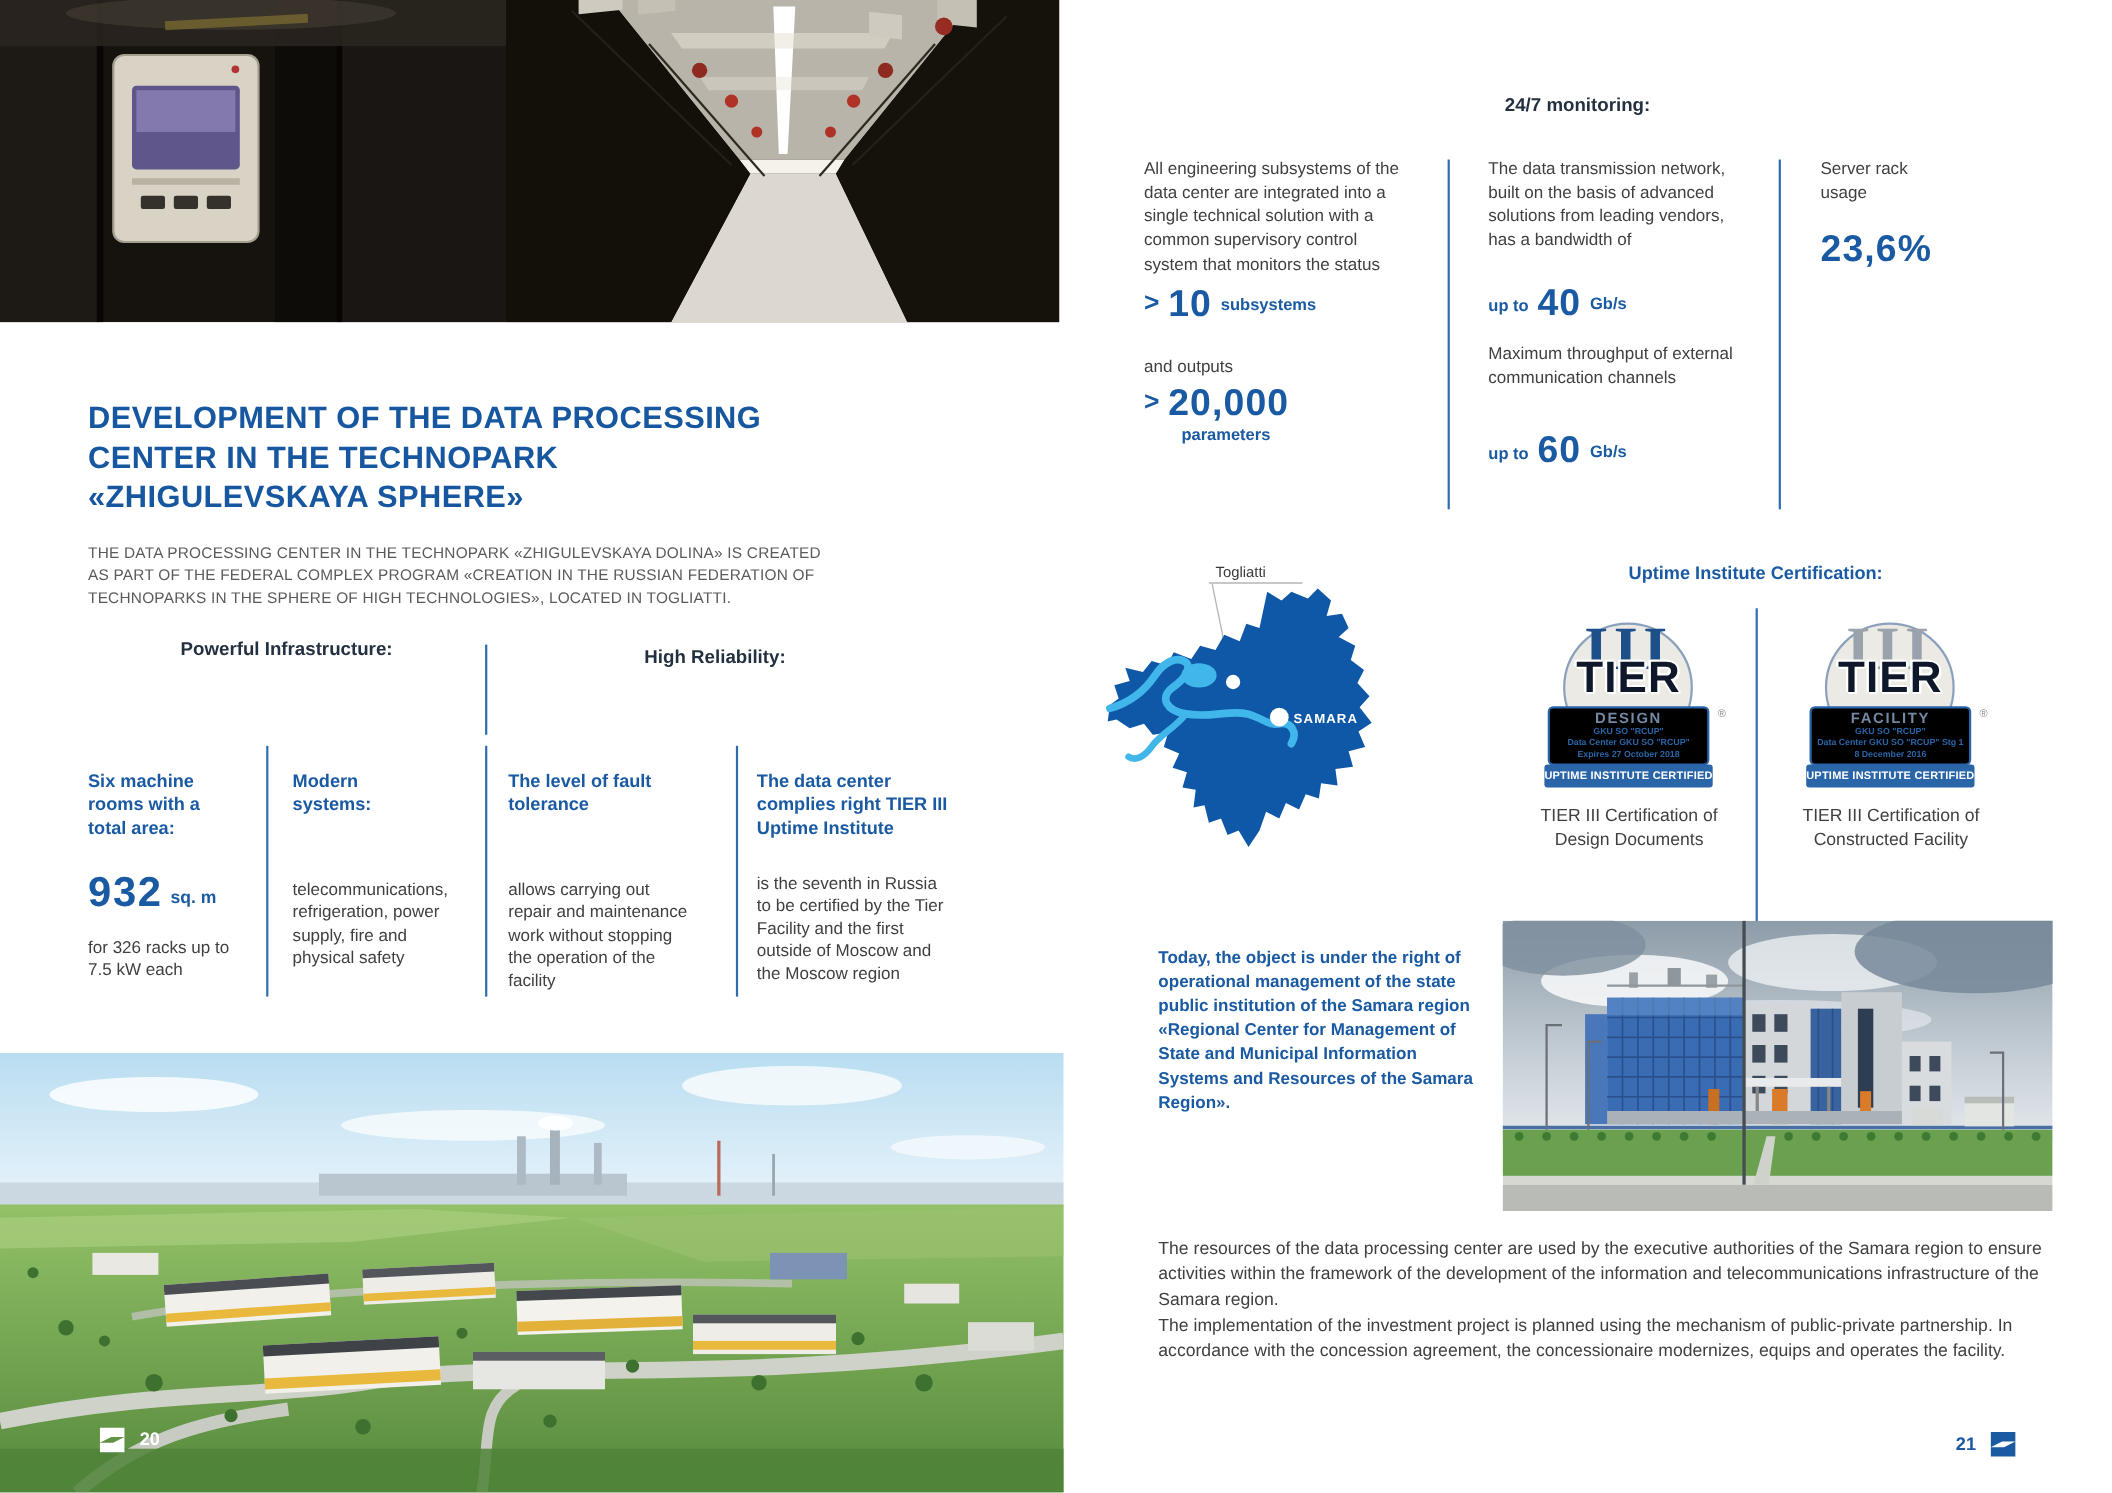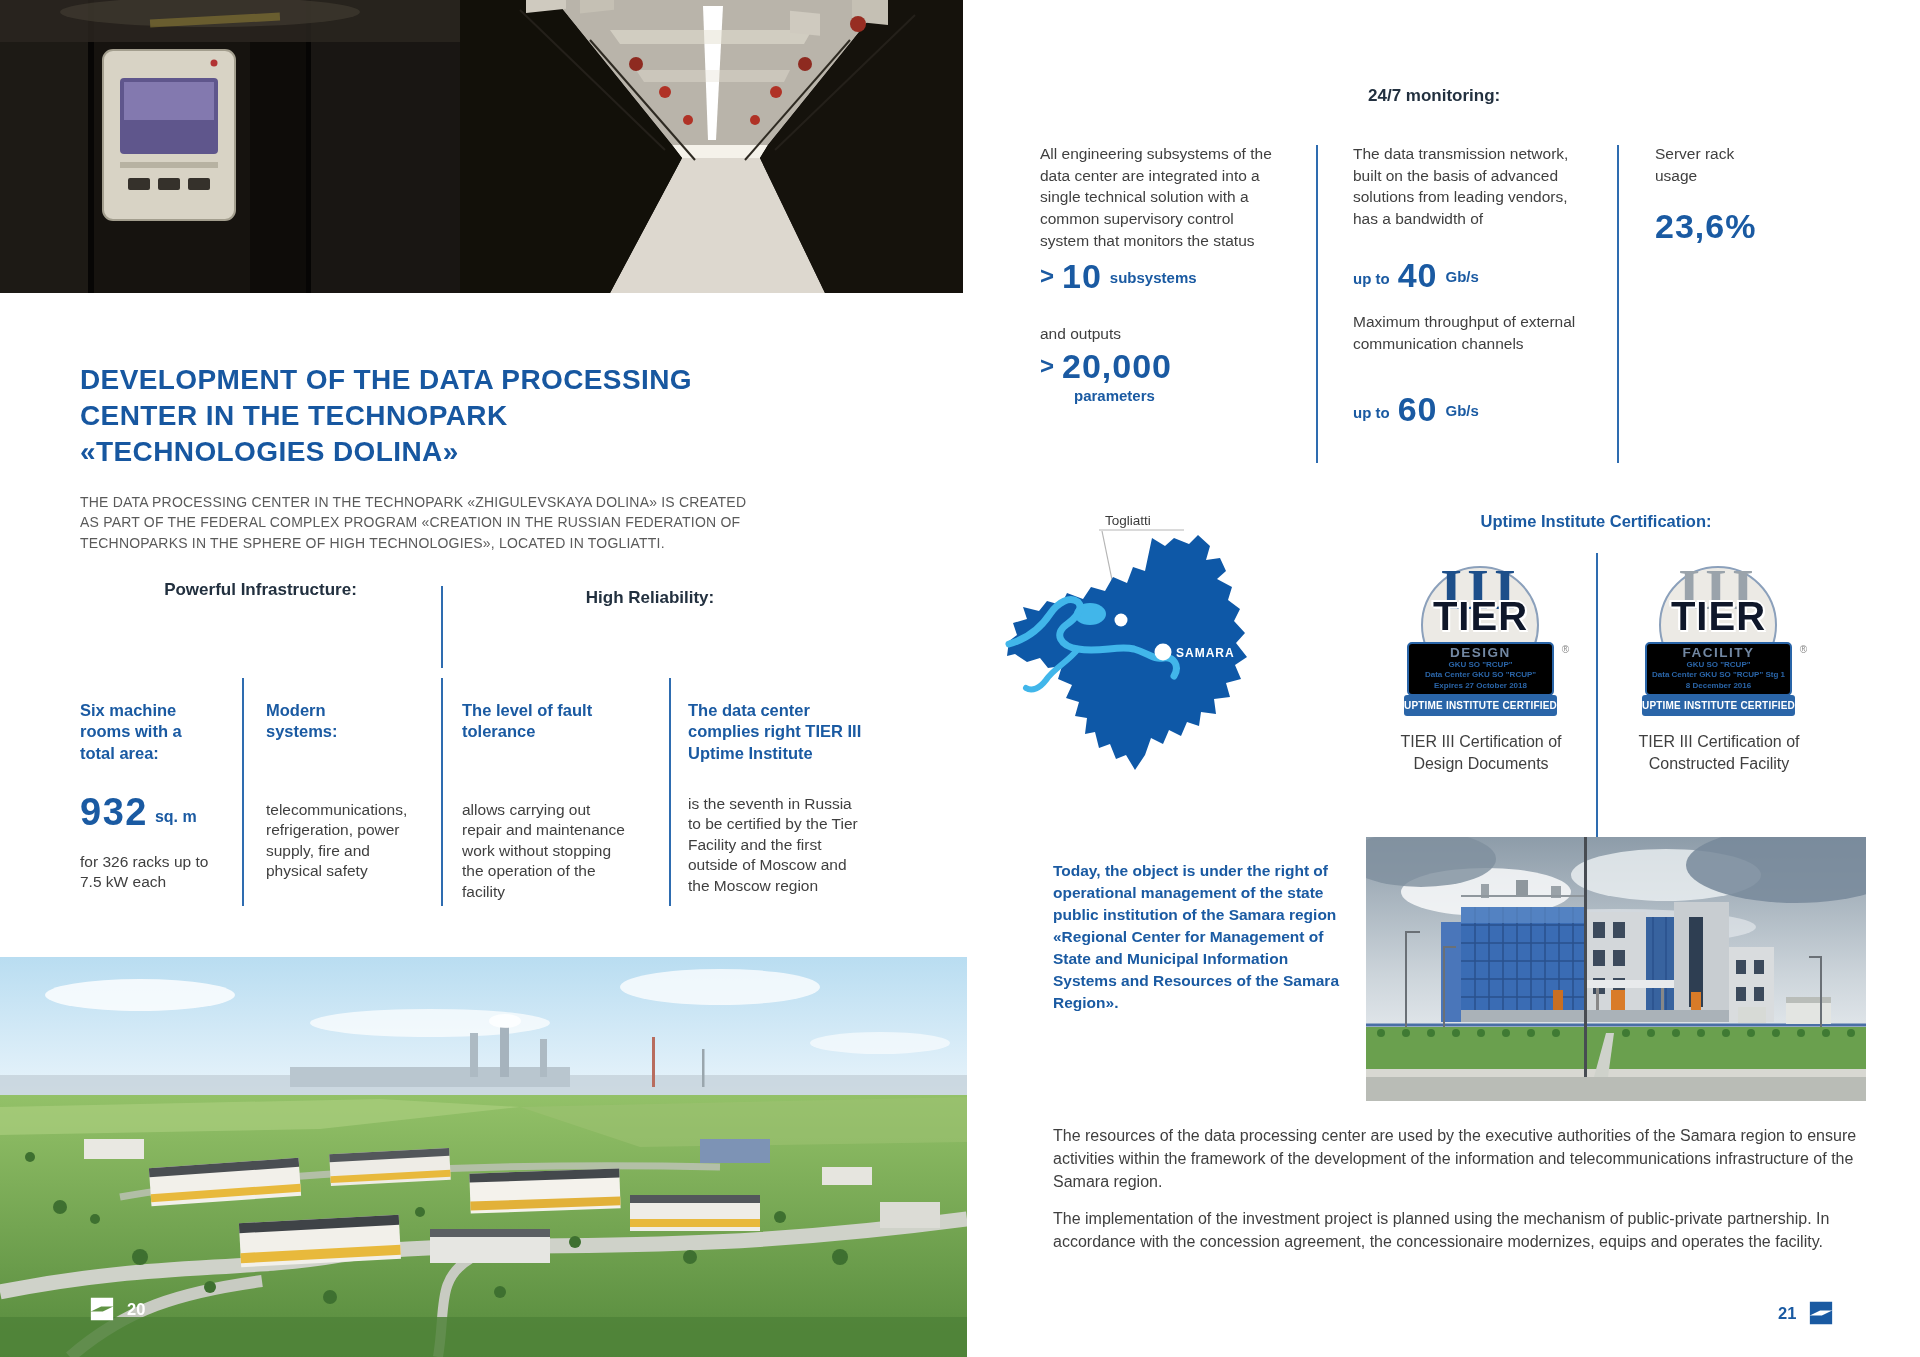--- a/index.html
+++ b/index.html
@@ -43,21 +43,21 @@
     text-shadow:2px 0 0 #fff,-2px 0 0 #fff,0 2px 0 #fff,0 -2px 0 #fff,2px 2px 0 #fff,-2px -2px 0 #fff; }
   .badge .box { position:absolute; top:76px; left:3px; right:3px; background:#000000; border:2px solid #2a65a8; border-radius:5px; text-align:center; padding:1px 1px 3px; }
   .badge .type { font-size:13.5px; font-weight:700; color:#7288a3; letter-spacing:1.5px; }
   .badge .tiny { font-size:8px; font-weight:700; color:#2a65a8; line-height:1.3; }
   .badge .banner { position:absolute; top:129px; left:0; right:0; height:21px; background:#2a65a8; border-radius:3px; color:#fff; text-align:center; font-size:10px; font-weight:800; line-height:21px; letter-spacing:.2px; }
   .badge .reg { position:absolute; right:-12px; top:78px; font-size:10px; color:#888; }
   .badge-caption { width:180px; text-align:center; color:#3f3f3f; font-size:16px; line-height:1.35; }
 
   .today-note { left:1053px; top:860px; width:292px; color:#1a5aa2; font-weight:700; font-size:15.5px; line-height:1.42; }
   .paras { left:1053px; top:1124px; width:805px; color:#3f3f3f; font-size:16px; line-height:1.45; }
-  .paras p + p { margin-top:13px; }
+  .paras p + p { }
 
   .footer { display:flex; align-items:center; gap:11px; font-size:16.5px; font-weight:700; }
   .footer-left { left:88px; top:1297px; color:#ffffff; }
   .footer-right { left:1778px; top:1301px; color:#1a5aa2; }
 
   .map-label-line { stroke:#b5b5b5; stroke-width:1.2; }
 </style>
 </head>
 <body>
 
@@ -107,21 +107,21 @@
       <circle cx="345" cy="64" r="7" fill="#8e2a20"></circle>
         <circle cx="316" cy="92" r="6" fill="#b03226"></circle>
       <circle cx="295" cy="120" r="5" fill="#b03226"></circle>
       <circle cx="398" cy="24" r="8" fill="#972d22"></circle>
     </g>
   </svg>
 
   <div class="abs title">
     <div>DEVELOPMENT OF THE DATA PROCESSING</div>
     <div>CENTER IN THE TECHNOPARK</div>
-    <div>«TECHNOLOGIES DOLINA»</div>
+    <div>«ZHIGULEVSKAYA SPHERE»</div>
   </div>
 
   <div class="abs intro">THE DATA PROCESSING CENTER IN THE TECHNOPARK «ZHIGULEVSKAYA DOLINA» IS CREATED AS PART OF THE FEDERAL COMPLEX PROGRAM «CREATION IN THE RUSSIAN FEDERATION OF TECHNOPARKS IN THE SPHERE OF HIGH TECHNOLOGIES», LOCATED IN TOGLIATTI.</div>
 
   <div class="abs grp-head grp1">Powerful Infrastructure:</div>
   <div class="abs grp-head grp2">High Reliability:</div>
   <div class="abs vdiv" style="left:441px;top:586px;height:82px"></div>
 
   <div class="abs vdiv" style="left:242px;top:678px;height:228px"></div>
   <div class="abs vdiv" style="left:441px;top:678px;height:228px"></div>

